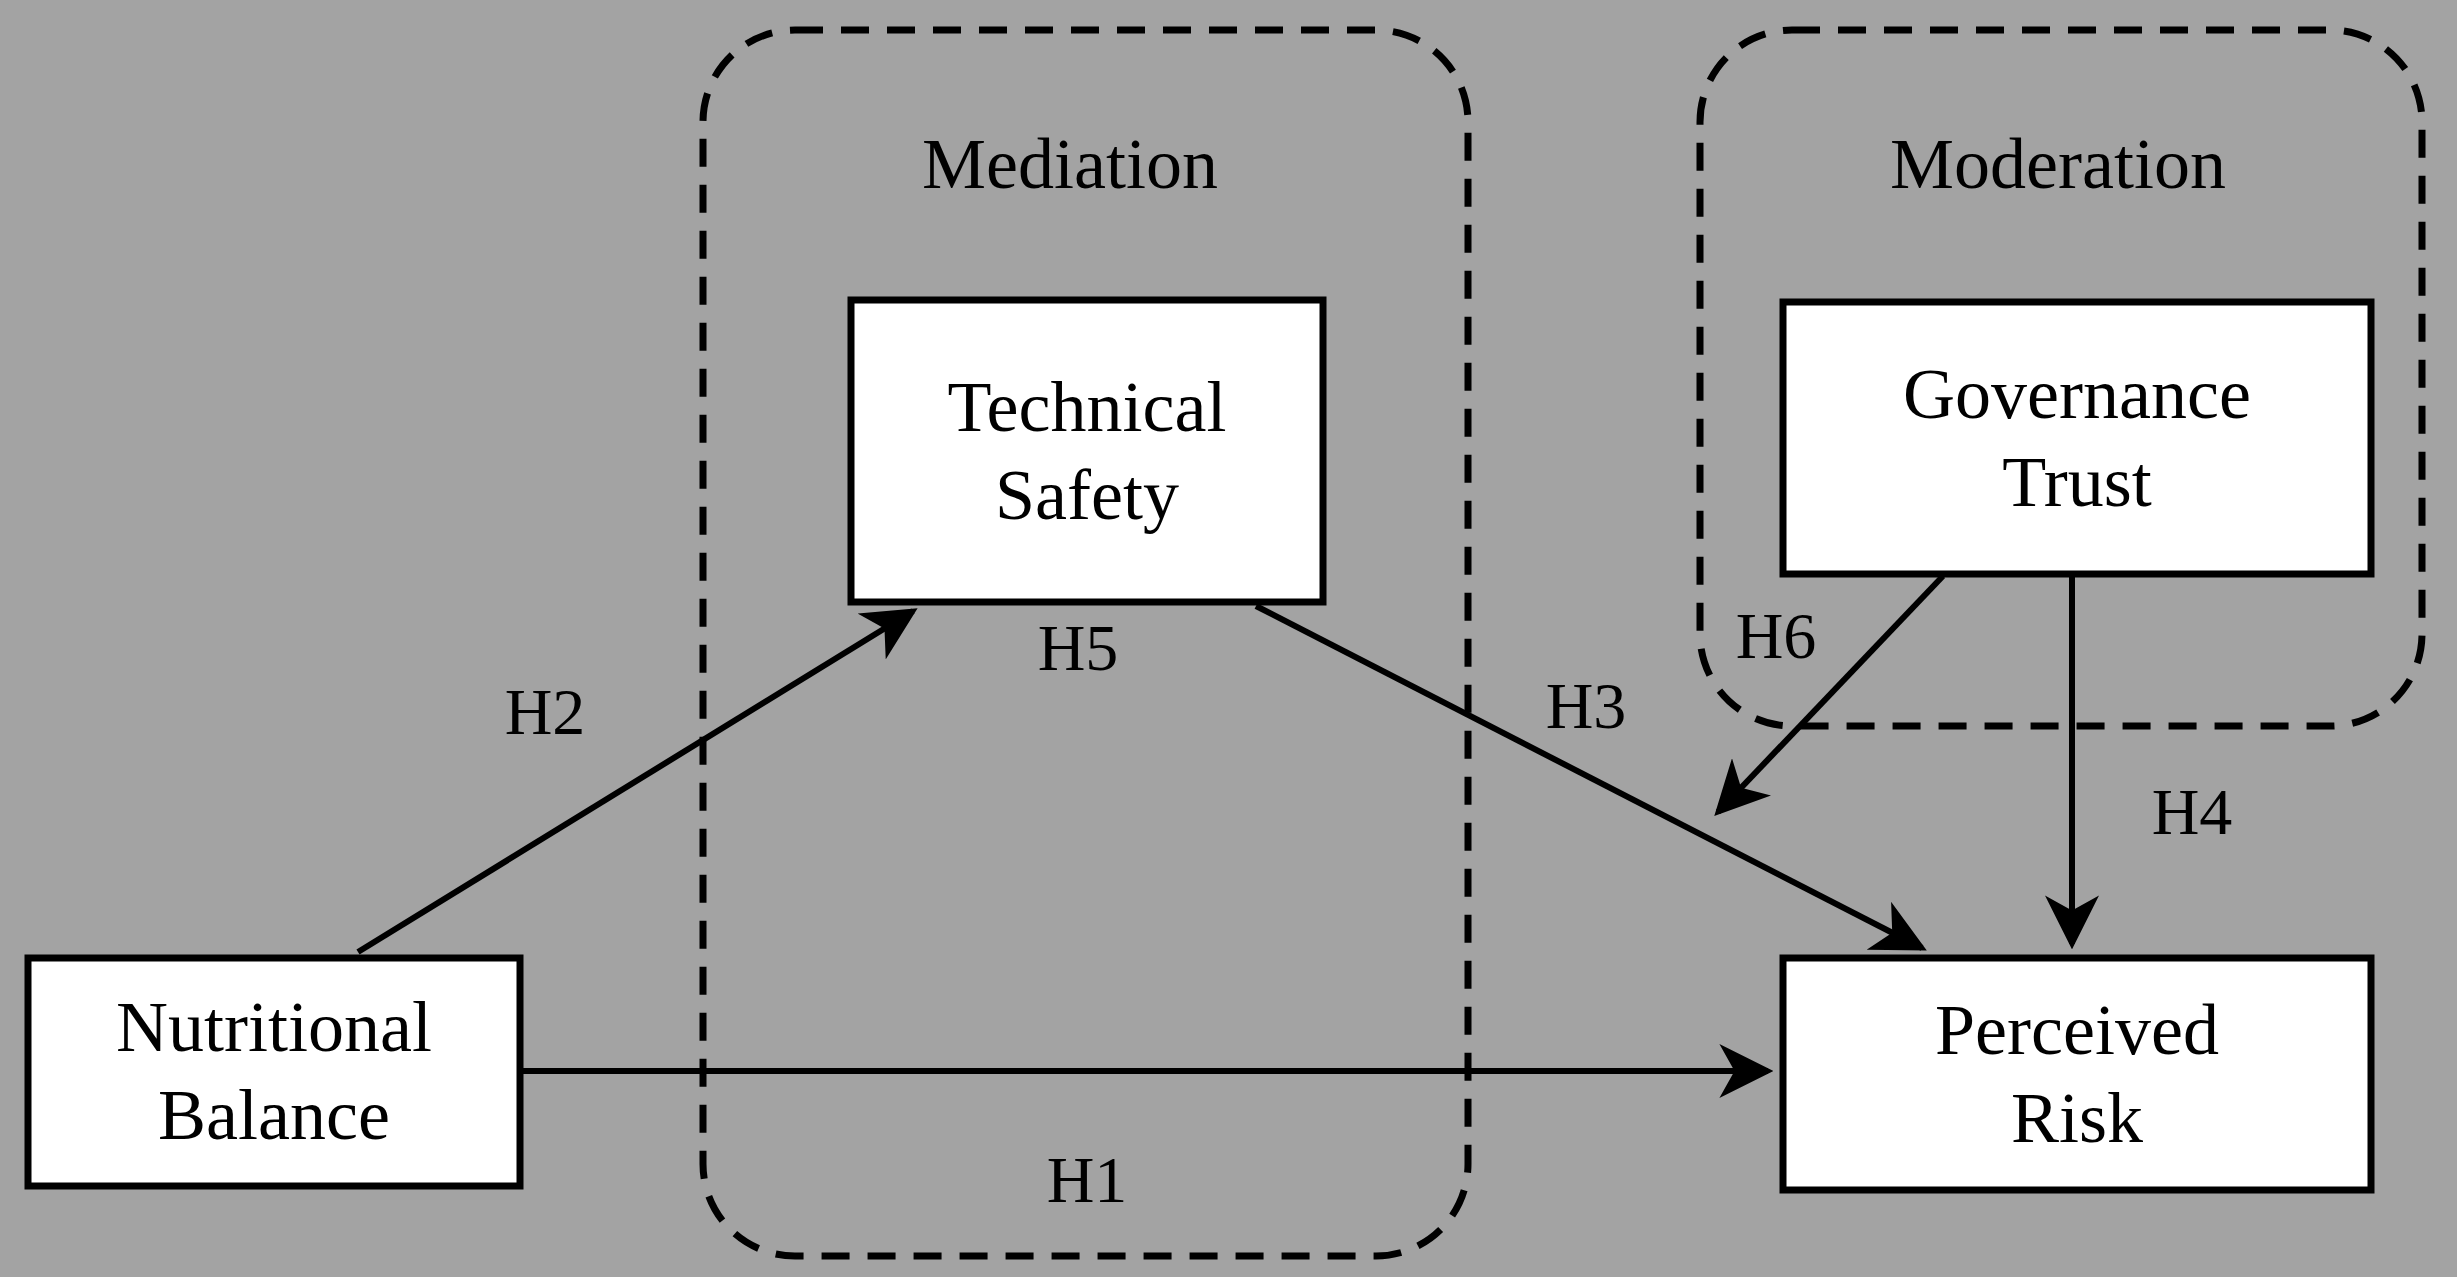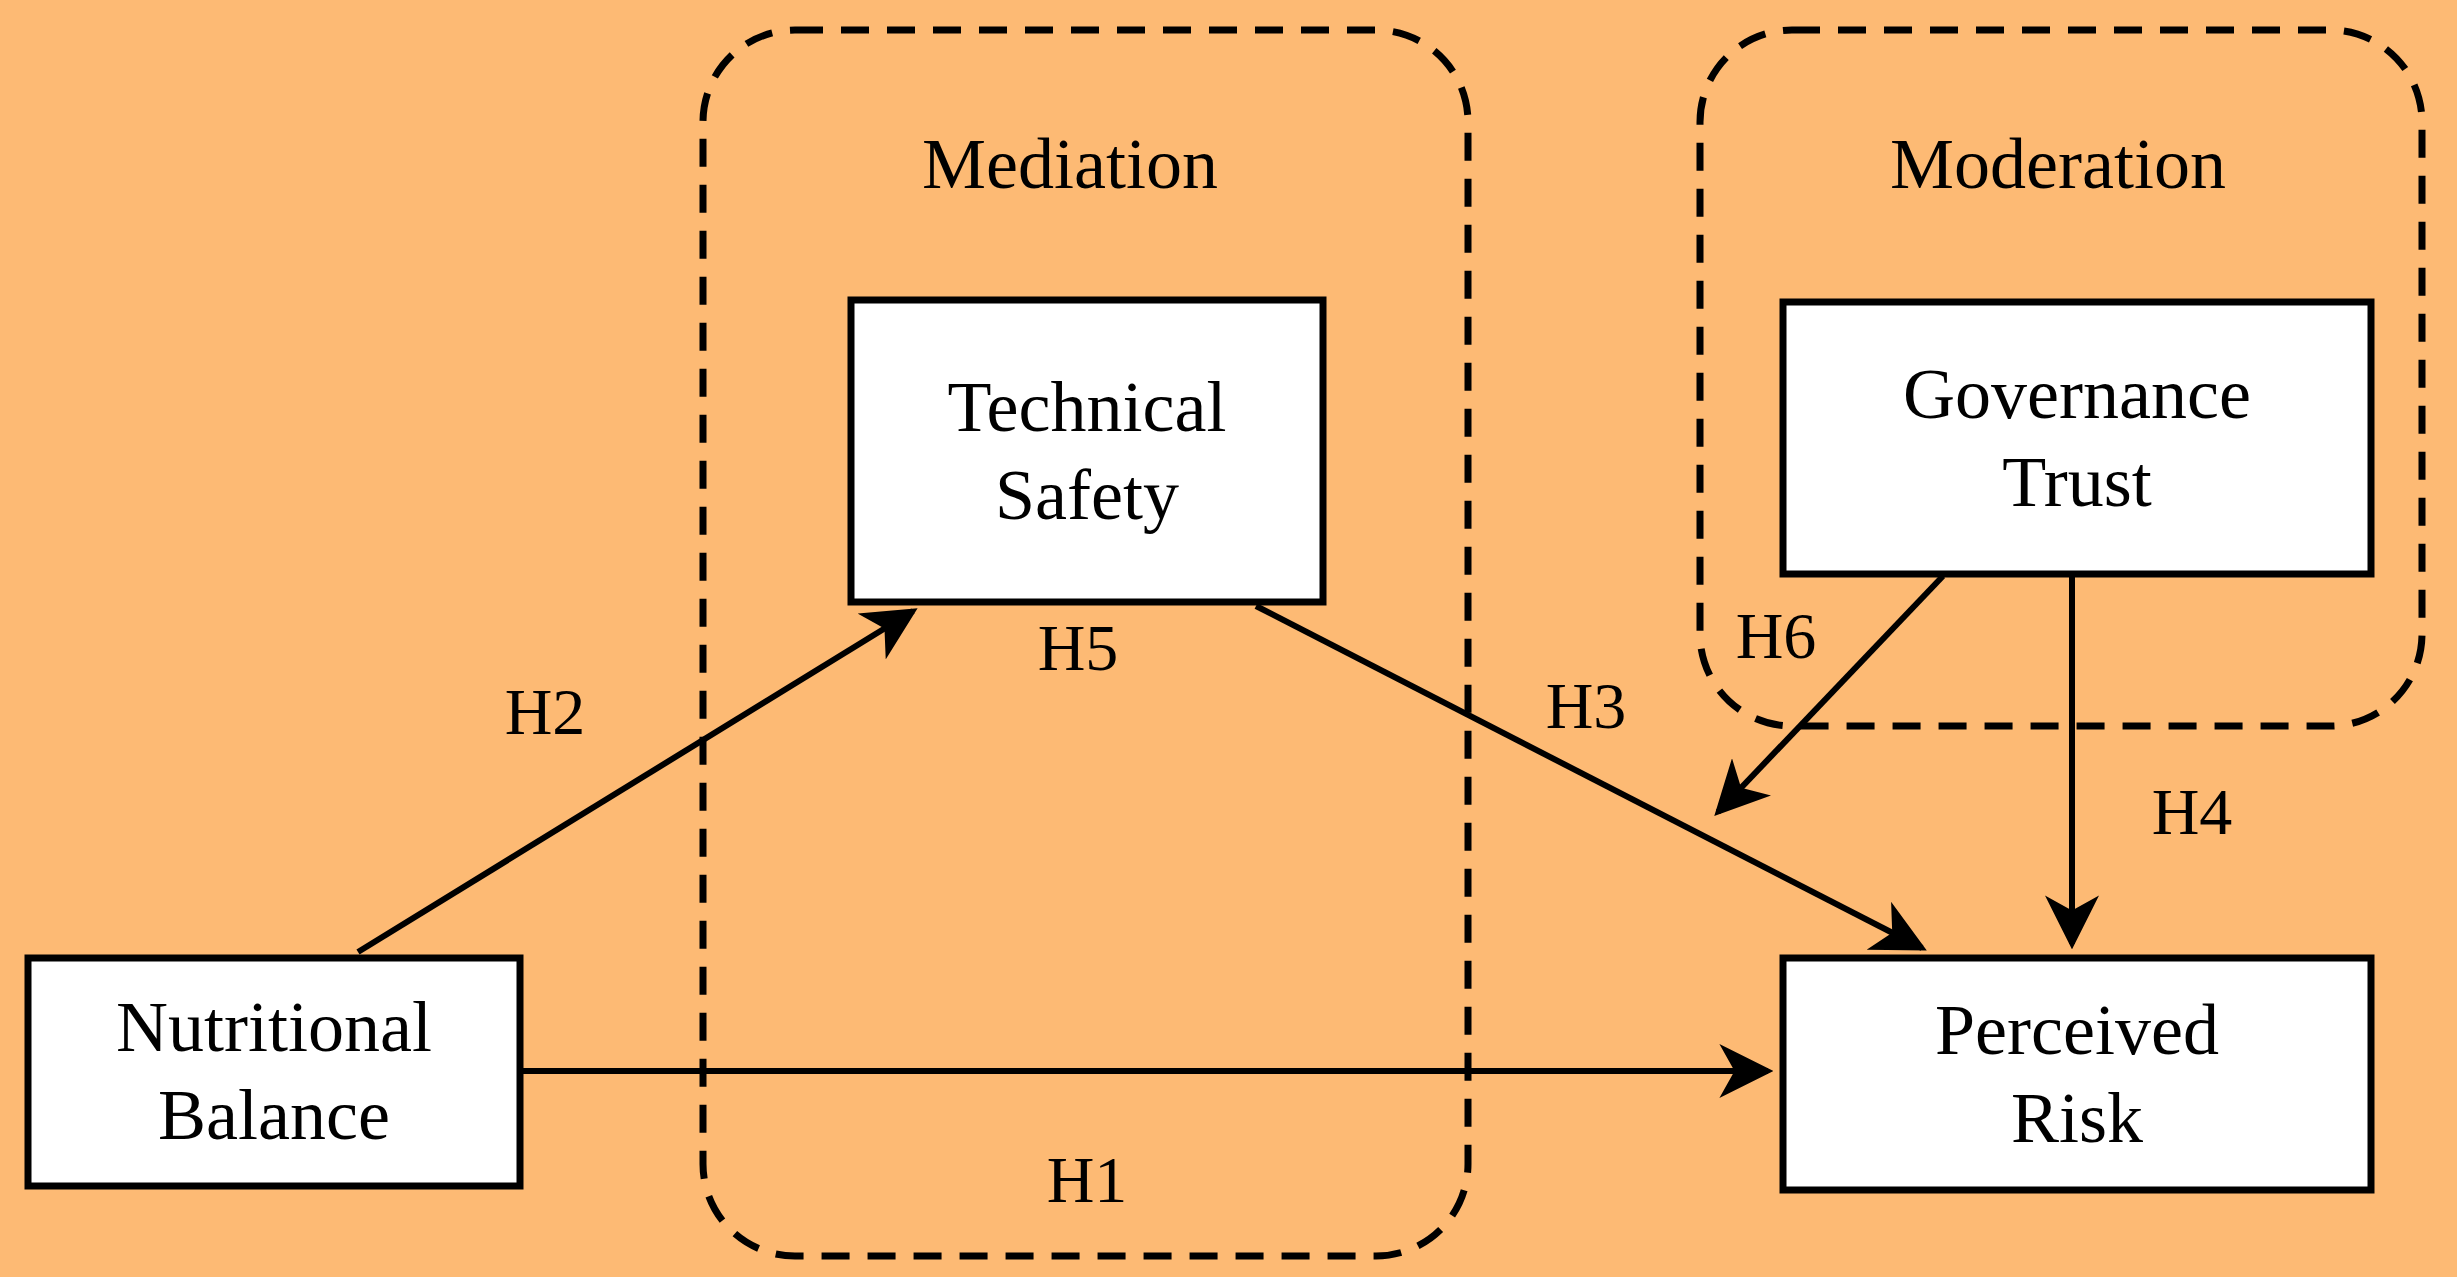--- a/index.html
+++ b/index.html
@@ -3,21 +3,21 @@
 <meta charset="utf-8">
 <style>
   html, body {
     margin: 0;
     padding: 0;
     background: #ffffff;
   }
   .stage {
     width: 2457px;
     height: 1277px;
-    background: #fdba74;
+    background: #a3a3a3;
     position: relative;
     overflow: hidden;
   }
   svg {
     display: block;
     width: 2457px;
     height: 1277px;
     font-family: "Liberation Serif", "DejaVu Serif", serif;
   }
   .construct-outline {

